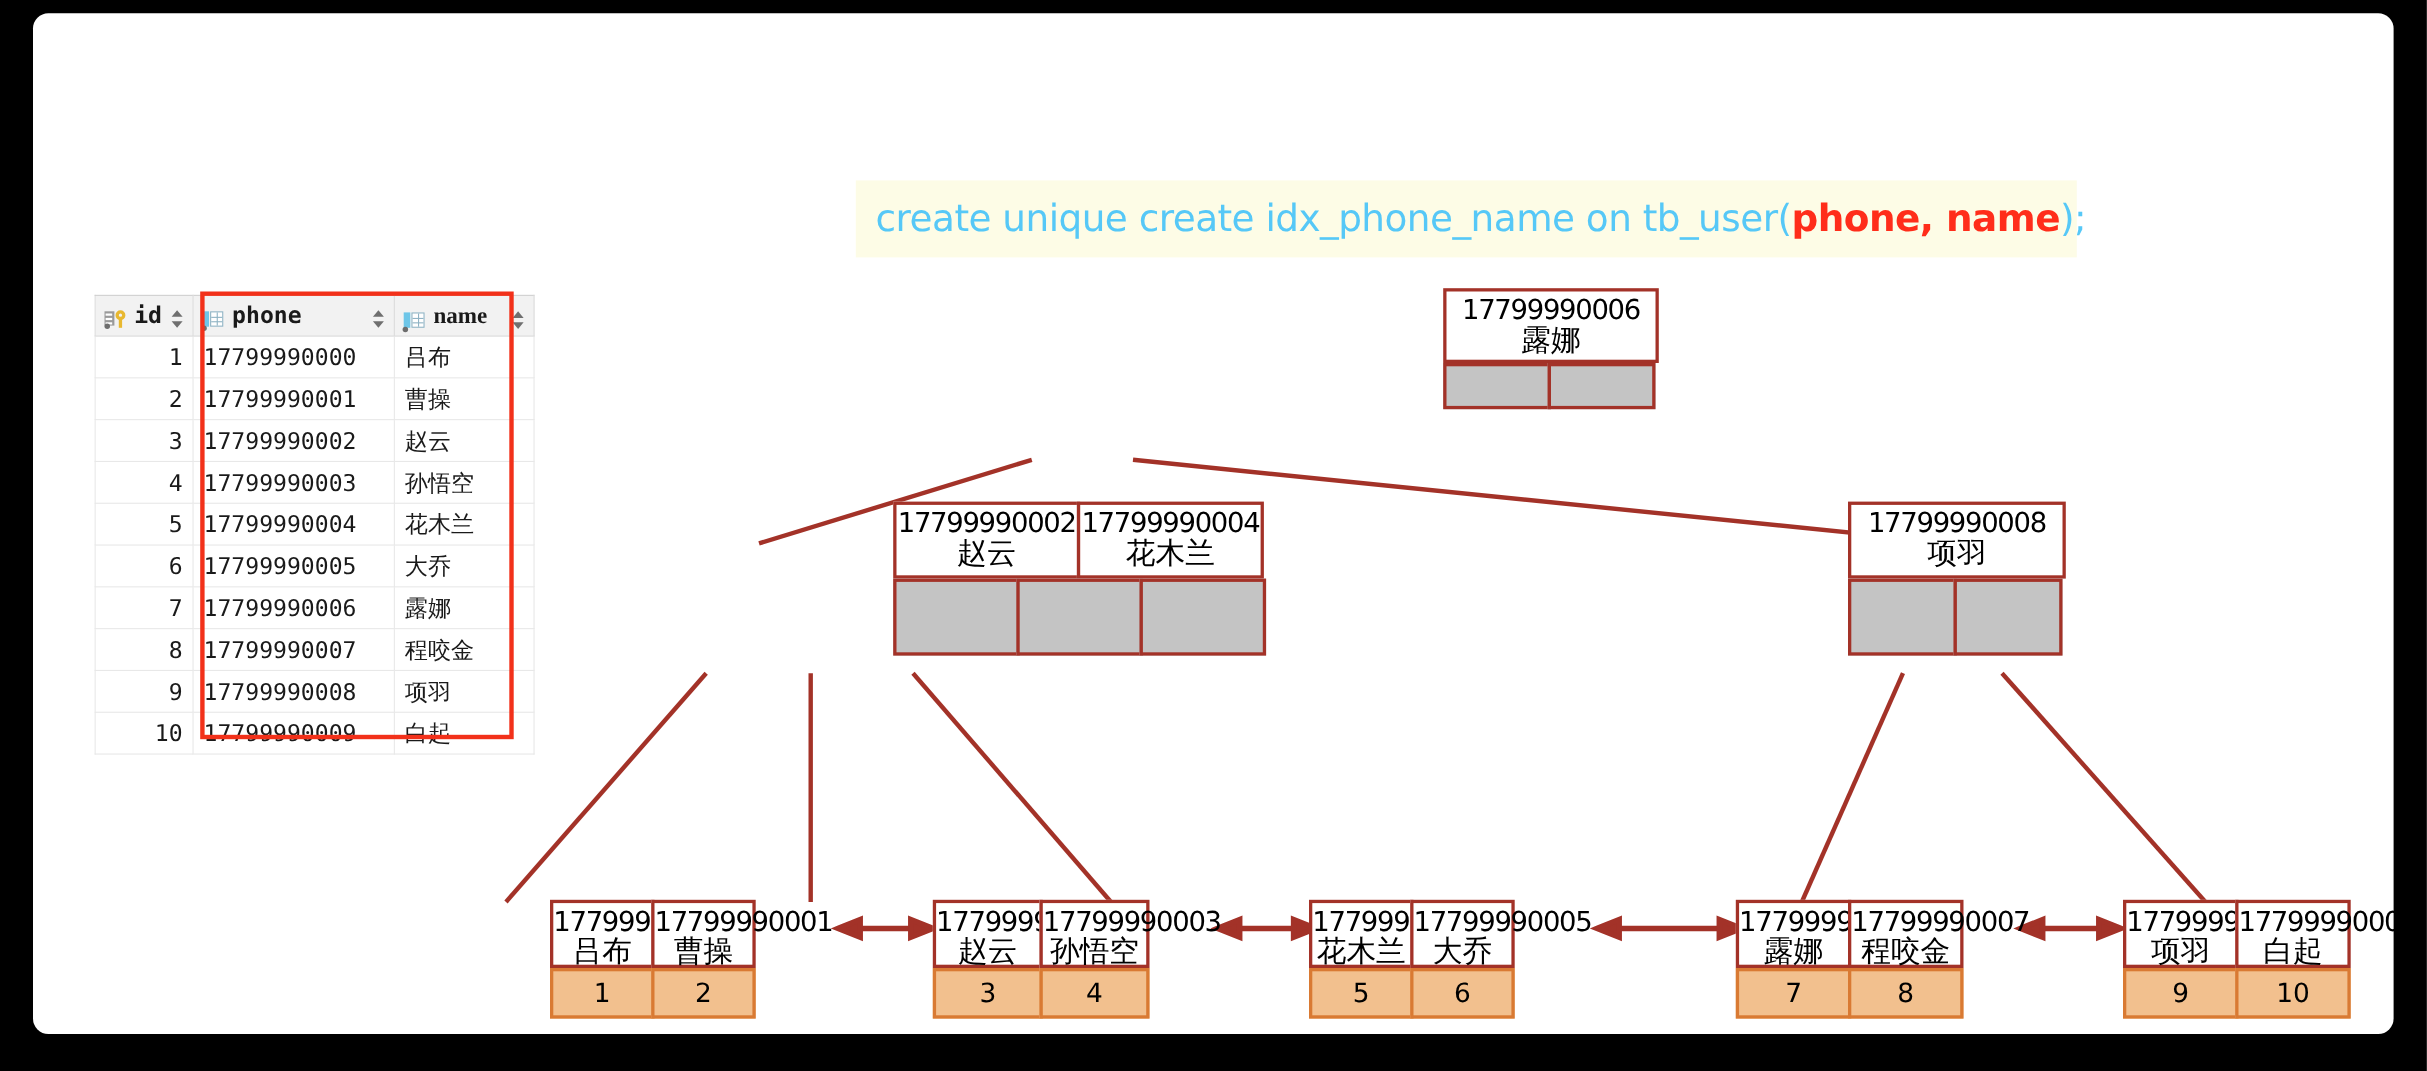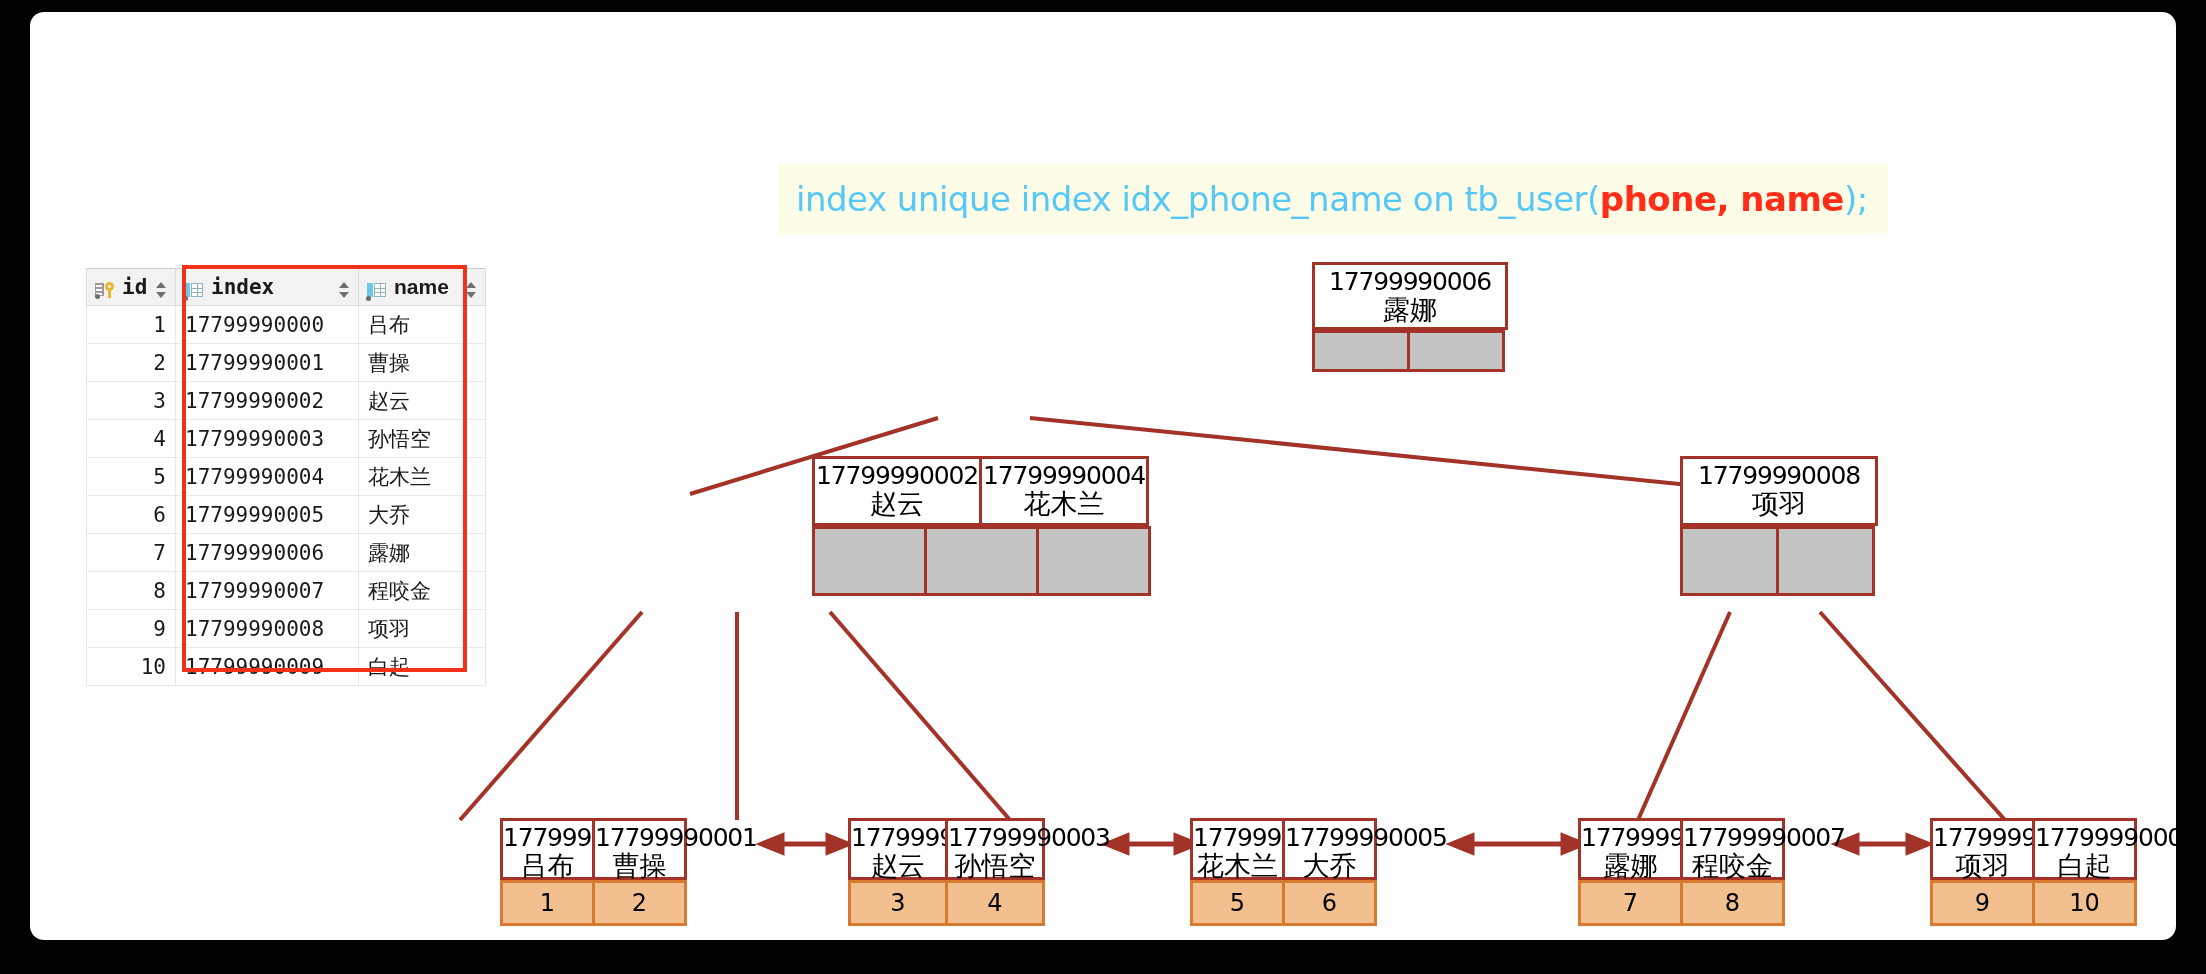--- a/index.html
+++ b/index.html
@@ -85,21 +85,21 @@
     height: 37px;
     padding: 0 9px;
     white-space: nowrap;
     color: #1a1a1a;
   }
   .c-id { text-align: right; width: 70px; }
   .c-phone { text-align: left; width: 164px; }
   .c-name {
     text-align: left;
     width: 108px;
-    font-family: Liberation Sans, sans-serif;
+    font-family: Liberation Serif, serif;
     color: #3c3c3c;
   }
   
   .key-icon { width: 20px; height: 18px; display: inline-block; position: relative; }
   .key-icon .kbar { position: absolute; left: 0; top: 2px; width: 9px; height: 13px;
                     background: #9a9a9a; }
   .key-icon .kbar i { position: absolute; left: 1px; width: 6px; height: 2px; background: #fff; }
   .key-icon .kdot { position: absolute; left: 0px; bottom: 0px; width: 5px; height: 5px;
                     background: #6d6d6d; border-radius: 50%; }
   .key-icon .kring { position: absolute; right: 1px; top: 1px; width: 9px; height: 9px;
@@ -170,21 +170,21 @@
   }
 </style>
 </head>
 <body>
 
 <div id="card">
 
 
   <div id="sql-box">
     <div id="sql-text">
-      <span>index unique index idx_phone_name on tb_user(</span><span class="hl">phone, name</span><span>);</span>
+      <span>create unique create idx_phone_name on tb_user(</span><span class="hl">phone, name</span><span>);</span>
     </div>
   </div>
 
   <table id="data-table">
     <thead>
       <tr>
         <th class="c-id">
           <div class="thinner">
             <span class="key-icon">
               <span class="kbar">
@@ -207,21 +207,21 @@
           <div class="thinner">
             <span class="col-icon">
               <span class="cblue"></span>
               <span class="cgrid">
                   <i style="left:0;top:4px;width:10px;height:1px"></i>
                   <i style="left:0;top:8px;width:10px;height:1px"></i>
                   <i style="left:5px;top:0;width:1px;height:12px"></i>
                 </span>
               <span class="cdot"></span>
             </span>
-            <span class="colname">index</span>
+            <span class="colname">phone</span>
             <span class="sort-arrows">
                 <i class="up"></i>
                 <i class="dn"></i>
               </span>
           </div>
         </th>
         <th class="c-name">
           <div class="thinner">
             <span class="col-icon">
               <span class="cblue"></span>

